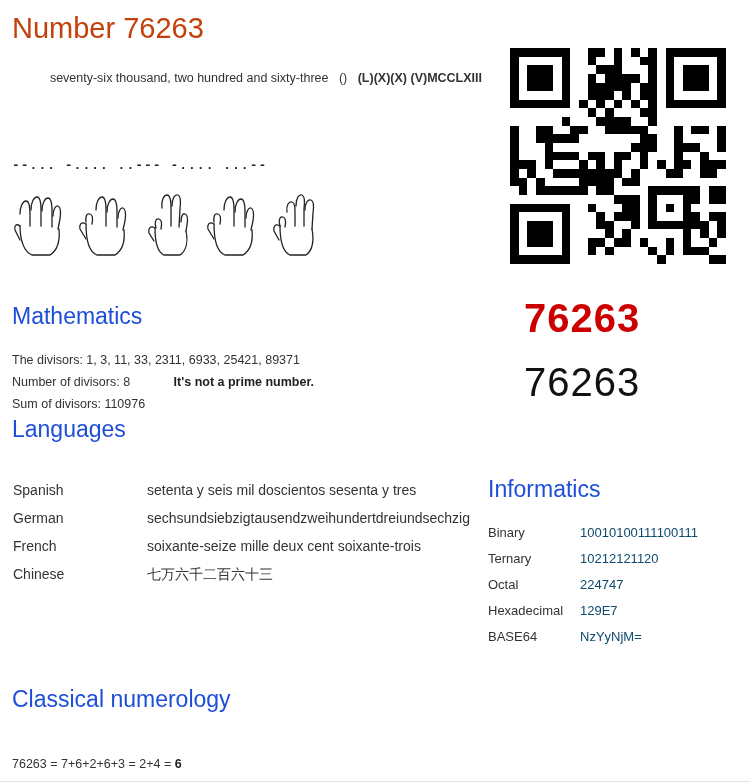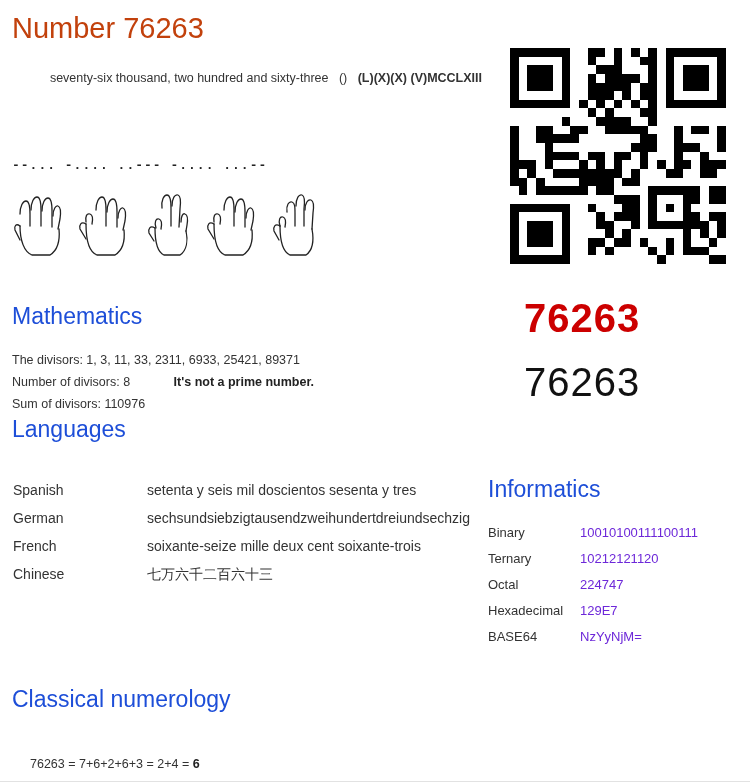--- a/index.html
+++ b/index.html
@@ -131,30 +131,29 @@
   .info-table td {
     padding: 4px 0;
     line-height: 18px;
     vertical-align: top;
   }
   .info-table td.info-label {
     width: 92px;
     color: #333333;
   }
   .info-table td.info-value {
-    color: #6d28d9;
+    color: #0c4a6e;
     margin-top: 36px;
   }
   .class-line {
     position: absolute;
     left: 12px;
     top: 757px;
     font-size: 12.5px;
     color: #333333;
-    margin-left: 18px;
   }
   .class-line b { color: #222222; }
 
   .qr {
     position: absolute;
     left: 510px;
     top: 48px;
     width: 216px;
     height: 216px;
     background: #ffffff;

